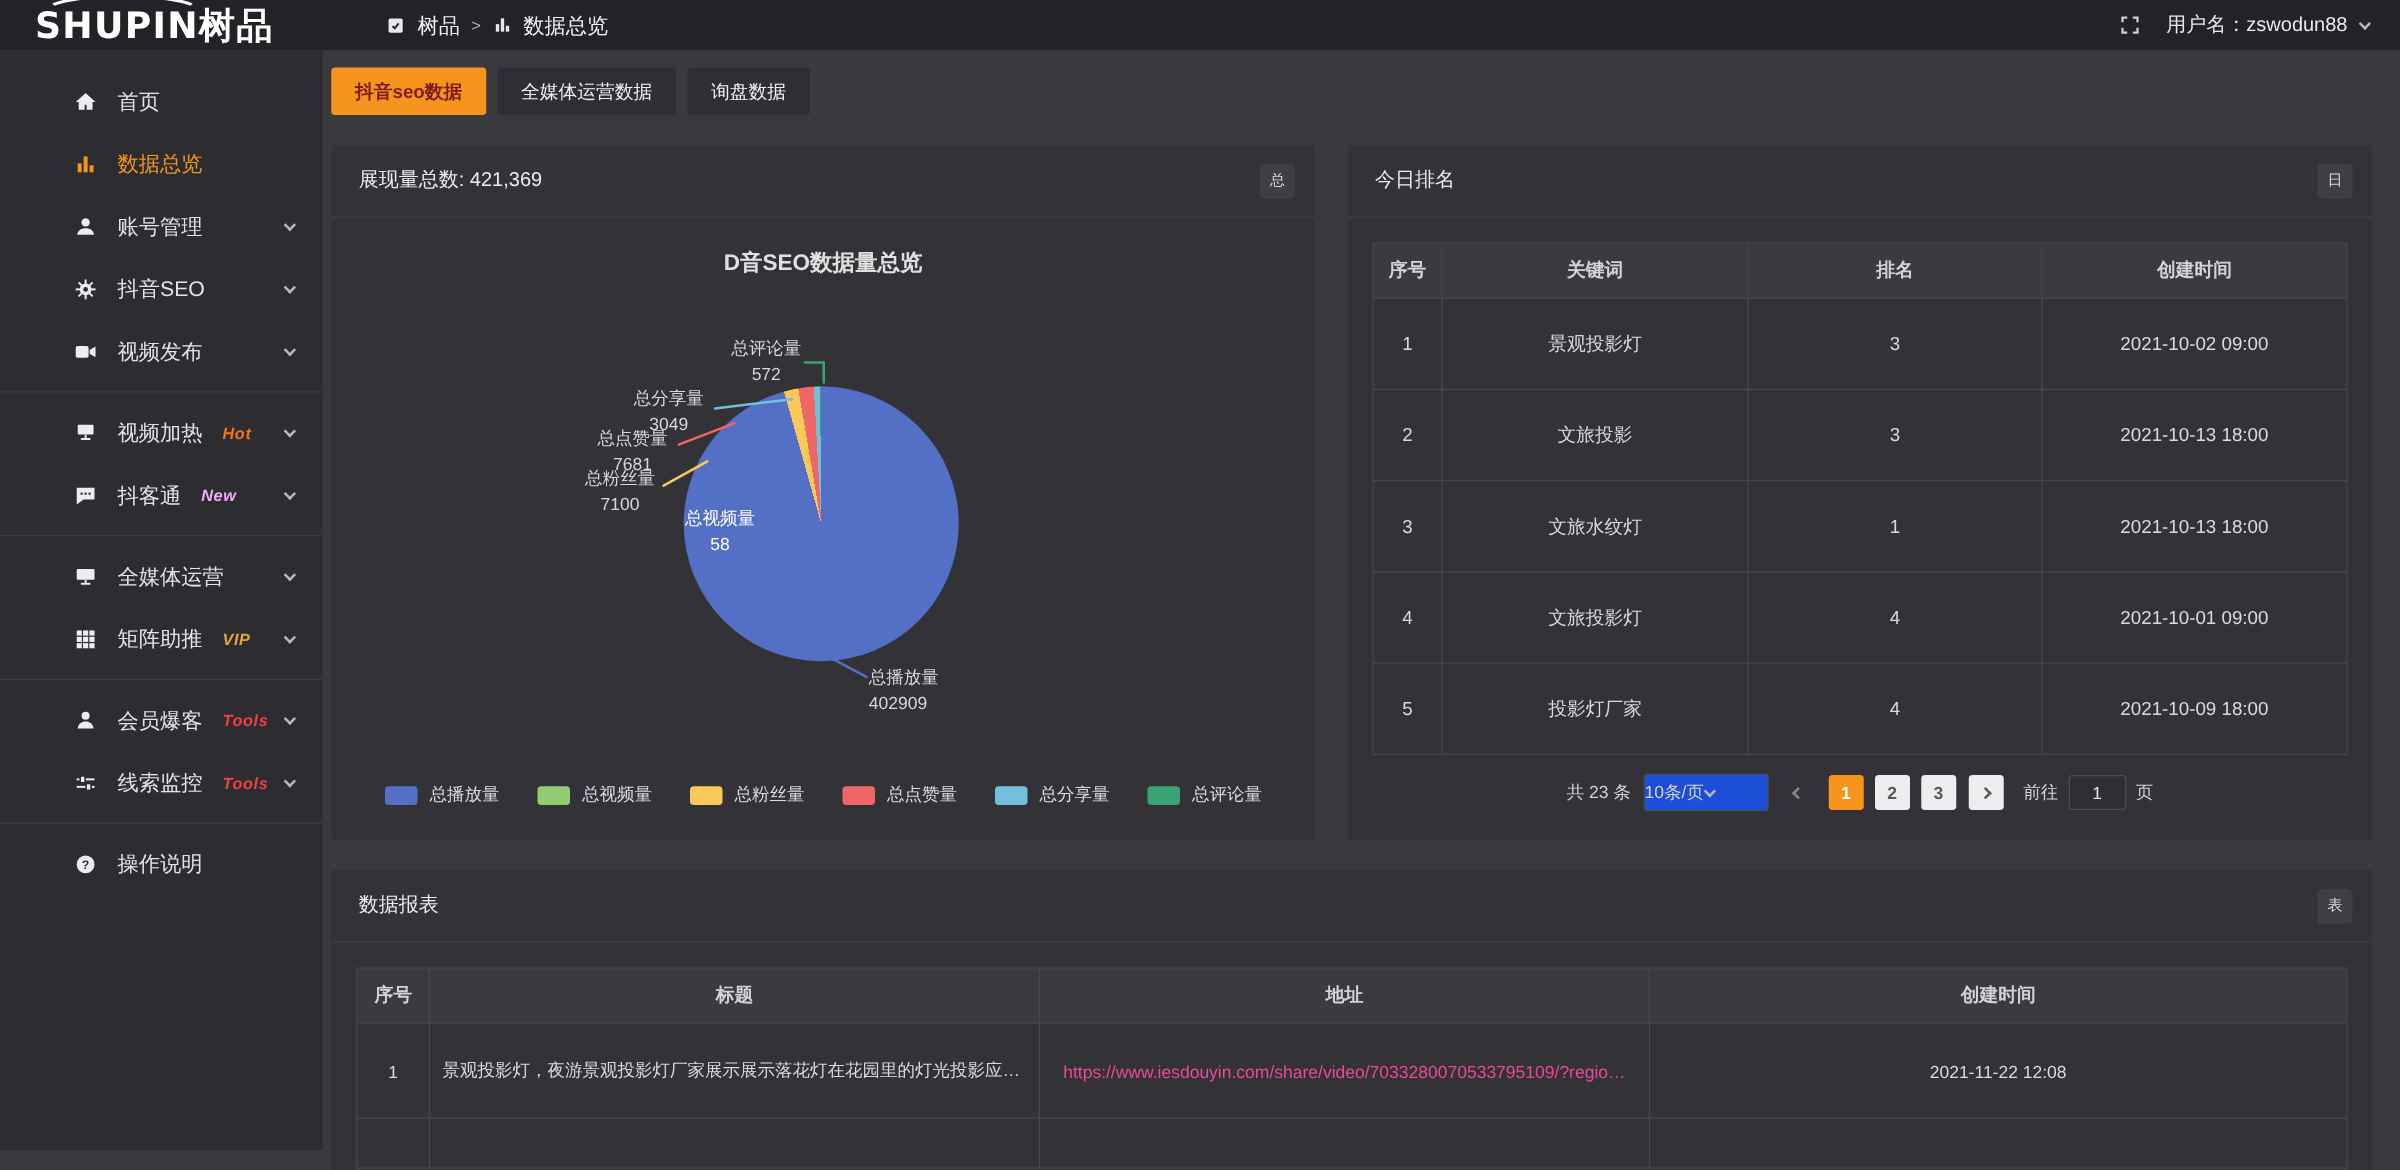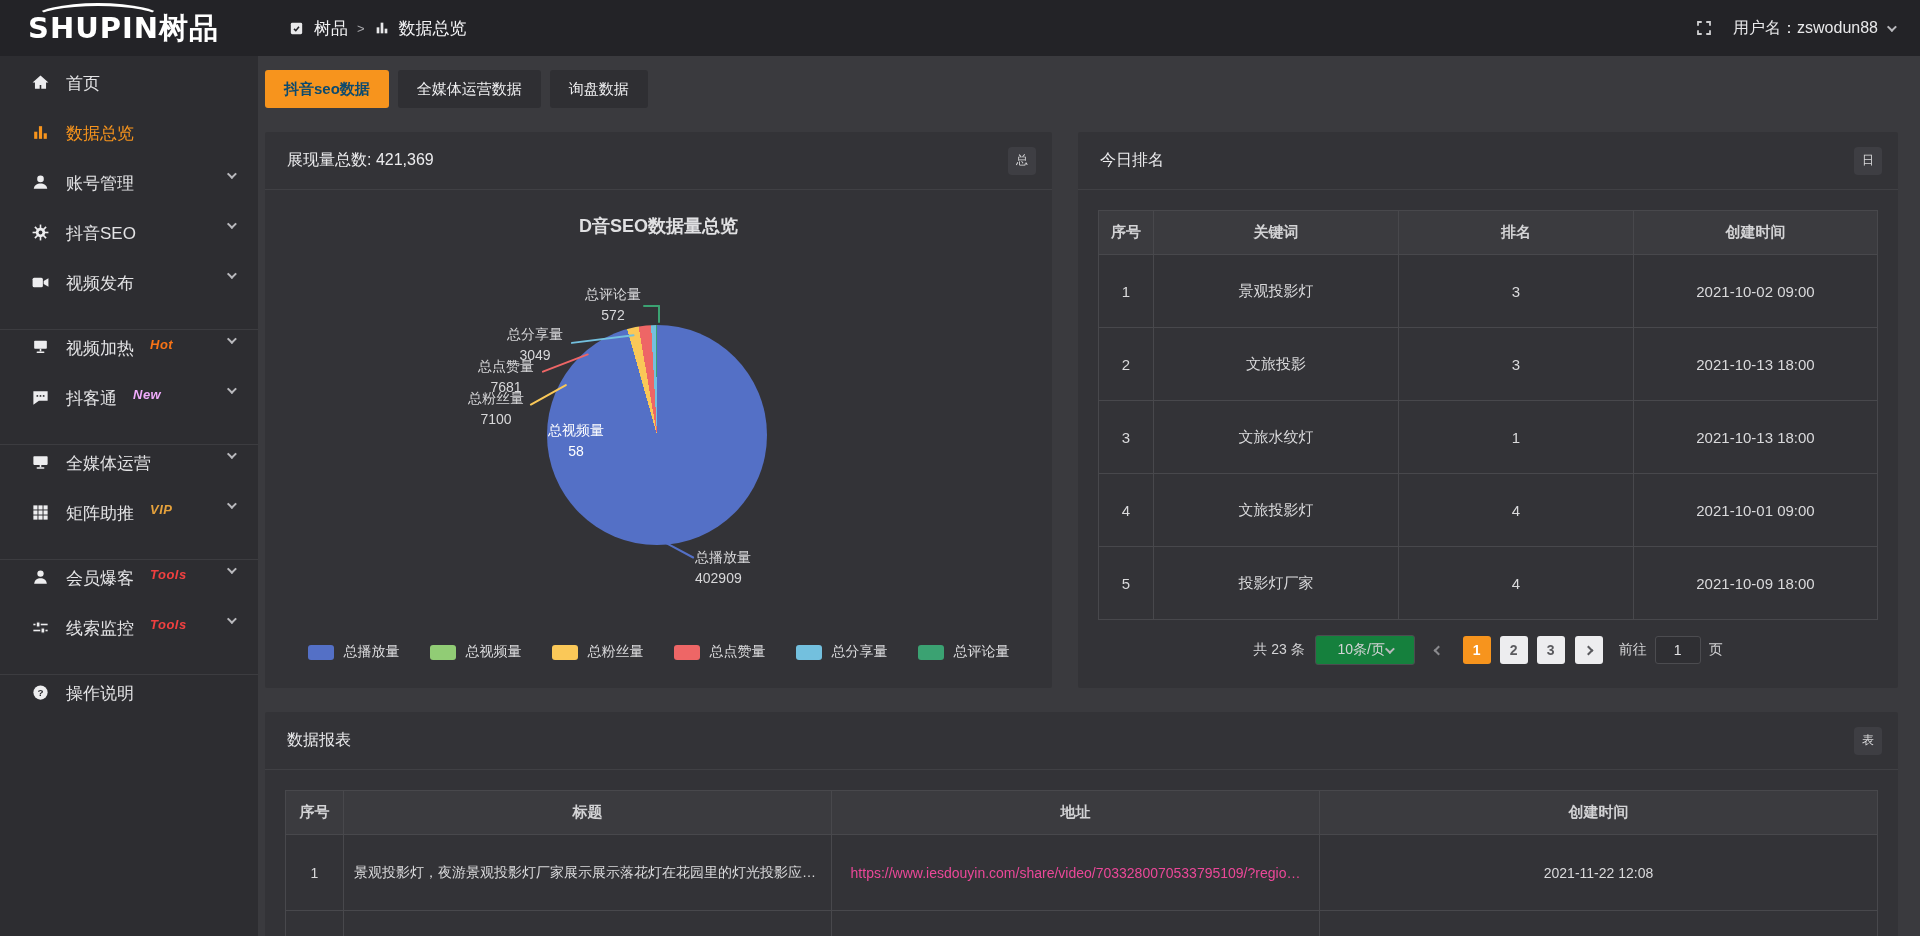--- a/index.html
+++ b/index.html
@@ -1,50 +1,50 @@
 <!DOCTYPE html>
 <html><head>
 <meta charset="utf-8">
 <style>
   * { box-sizing: border-box; margin: 0; padding: 0; }
   html,body { width:1920px; height:936px; overflow:hidden; }
   body { background:#3a3a3e; color:#e6e6e8; font-family:"Liberation Sans","DejaVu Sans",sans-serif; }
 
   
-  .topbar { height:56px; background:#232327; display:flex; align-items:center; position:relative; z-index:5; }
+  .topbar { height:40px; background:#232327; display:flex; align-items:center; position:relative; z-index:5;gap:20px; }
   .logo { width:258px; padding-left:28px; position:relative; flex-shrink:0; cursor:pointer; }
   .logo-arc { position:absolute; left:34px; top:3px; width:128px; height:30px; border:3px solid transparent; border-top:3px solid #ffffff; border-radius:50%; }
   .logo-text { font-size:29px; font-weight:bold; color:#fff; letter-spacing:1px; line-height:56px; font-family:"DejaVu Sans",sans-serif; }
   .breadcrumb { display:flex; align-items:center; gap:9px; margin-left:30px; font-size:17px; color:#f2f2f4; }
   .breadcrumb .sep { color:#a9a9ad; font-size:13px; }
   .bc-ico { display:flex; align-items:center; }
   .topbar-right { margin-left:auto; display:flex; align-items:center; gap:20px; padding-right:26px; font-size:16px; color:#e8e8ea; }
   .user-box { display:flex; align-items:center; gap:9px; cursor:pointer; }
 
   .chevron { display:inline-block; width:7px; height:7px; border-right:2px solid #b9b9bd; border-bottom:2px solid #b9b9bd; }
   .chevron.down { transform:rotate(45deg) translateY(-2px); }
   .chevron.left { transform:rotate(135deg); }
   .chevron.right { transform:rotate(-45deg); }
 
   
   .layout { display:flex; height:880px; }
   .sidebar { width:258px; background:#2d2d31; flex-shrink:0; padding-top:16px; }
-  .side-item { height:50px; display:flex; padding:0 22px 0 30px; font-size:17px; color:#e3e3e5; cursor:pointer; position:relative; }
+  .side-item { height:50px; display:flex; align-items:center; padding:0 22px 0 30px; font-size:17px; color:#e3e3e5; cursor:pointer; position:relative;margin-left:28px; }
   .side-item .s-icon { width:20px; height:20px; margin-right:16px; display:flex; align-items:center; justify-content:center; color:#ededef; }
   .side-item.active, .side-item.active .s-icon { color:#f7941d; }
   .side-badge { font-style:italic; font-weight:bold; font-size:13px; margin-left:16px; letter-spacing:.5px; }
   .side-arrow { position:absolute; right:24px; }
   .side-divider { height:1px; background:#3c3c40; margin:7px 0; }
 
   .main { flex:1; padding:14px 22px 0 7px; }
 
   
   .tabs { display:flex; gap:9px; }
   .tab { height:38px; padding:0 19px; display:flex; align-items:center; background:#2f2f33; color:#f0f0f2; font-size:15px; border-radius:3px; cursor:pointer; }
-  .tab.active { background:#f7941d; color:#0c4a6e; font-weight:bold; }
+  .tab.active { background:#f7941d; color:#7f1d1d; font-weight:bold; }
 
   
   .panels-row { display:flex; gap:26px; margin-top:24px; }
   .panel { background:#333337; border-radius:2px; }
   .panel-left  { width:787px; height:556px; }
   .panel-right { flex:1; height:556px; }
   .panel-bottom{ margin-top:24px; height:300px; overflow:hidden; }
   .panel-head { height:58px; display:flex; align-items:center; justify-content:space-between; padding:0 16px 0 22px; border-bottom:1px solid #404044; font-size:16px; color:#ececee; }
   .mini-badge { width:28px; height:28px; background:#3e3e43; border-radius:4px; display:flex; align-items:center; justify-content:center; font-size:12px; color:#dadadc; cursor:pointer; }
 
@@ -76,21 +76,21 @@
   table.dark th, table.dark td { border:1px solid #48484c; text-align:center; overflow:hidden; }
   table.dark th { height:44px; background:#3b3b3f; color:#d3d3d5; font-weight:bold;margin-top:44px; }
   table.dark td { color:#dadadc; }
   .rank-table td { height:73px; }
   .report-table td { height:76px; padding:0 10px; white-space:nowrap; text-overflow:ellipsis; font-size:14px; }
   .report-table td.link-cell a { color:#ec4899; text-decoration:none; }
   .report-table tr.partial td { height:40px; }
 
   
   .pagination { display:flex; align-items:center; justify-content:center; gap:10px; margin-top:15px; font-size:14px; color:#d4d4d6; }
-  .pg-select { width:100px; height:30px; background:#15803d; border:1px solid #4c4c50; border-radius:3px; display:flex; align-items:center; justify-content:center; gap:0; cursor:pointer; }
+  .pg-select { width:100px; height:30px; background:#1d4ed8; border:1px solid #4c4c50; border-radius:3px; display:flex; align-items:center; gap:0; cursor:pointer; }
   .pg-prev { width:28px; height:28px; display:flex; align-items:center; justify-content:center; cursor:pointer; }
   .pg-prev .chevron { border-color:#8a8a8e; }
   .pg-btn { min-width:28px; height:28px; border-radius:3px; background:#ededef; color:#5a5a5e; display:flex; align-items:center; justify-content:center; font-weight:bold; cursor:pointer; }
   .pg-btn .chevron { border-color:#5a5a5e; }
   .pg-btn.active { background:#f7941d; color:#fff; }
   .pg-goto { display:flex; align-items:center; gap:8px; margin-left:6px; }
   .pg-input { width:46px; height:28px; background:#2f2f33; border:1px solid #4c4c50; border-radius:3px; color:#e3e3e5; text-align:center; font-size:14px; }
 </style>
 </head>
 <body>

